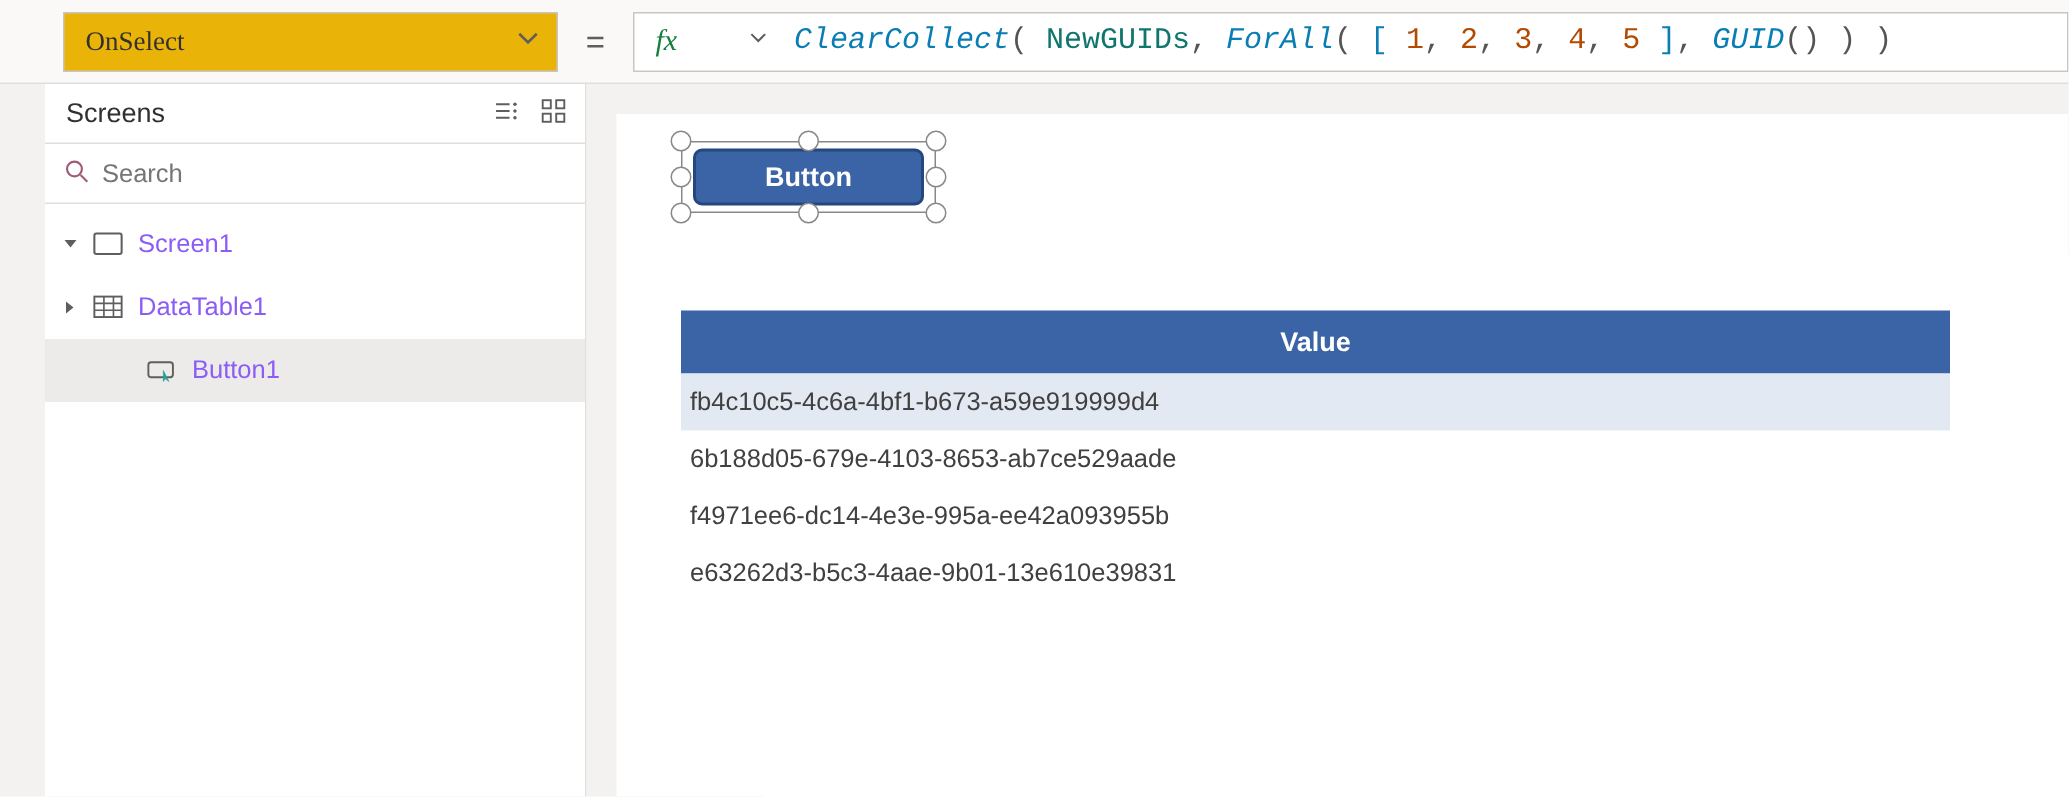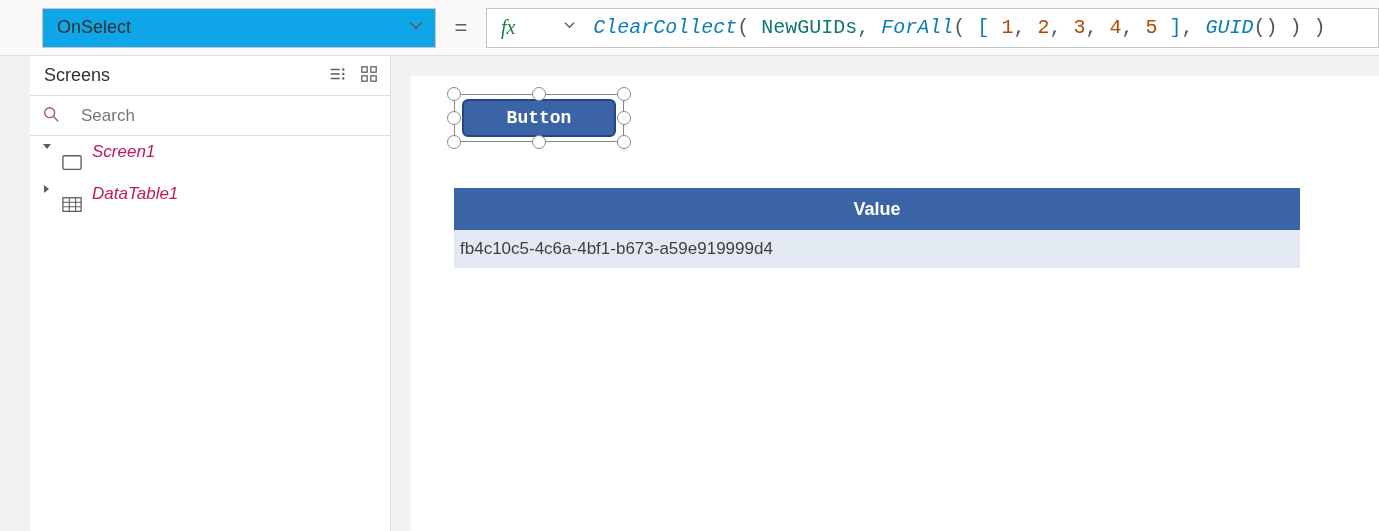--- a/index.html
+++ b/index.html
@@ -16,30 +16,31 @@
     
     .formula-row {
       display: flex;
       align-items: center;
       height: 56px;
       background: #faf9f8;
       border-bottom: 1px solid #e1dfdd;
       padding-left: 42px;
     }
     .property-select {
-      width: 394px;
+      width: 330px;
       height: 40px;
-      background: #0ea5e9;
+      background: #eab308;
       border: 1px solid #c8c6c4;
       display: flex;
       align-items: center;
       justify-content: space-between;
       padding: 0 12px 0 14px;
       font-size: 18px;
       color: #323130;
+      font-family: Liberation Serif, serif;
     }
     .property-select .chev { color: #605e5c; }
     .equals {
       width: 50px;
       text-align: center;
       font-size: 22px;
       color: #605e5c;
     }
     .formula-bar {
       flex: 1;
@@ -99,44 +100,44 @@
     }
     .panel-icons { display: flex; gap: 14px; color: #605e5c; }
     .panel-icons svg { width: 18px; height: 18px; }
 
     .search-box {
       height: 40px;
       border-bottom: 1px solid #e1dfdd;
       display: flex;
       align-items: center;
       padding: 0 12px;
-      gap: 21px;
+      gap: 8px;
     }
     .search-box svg { width: 18px; height: 18px; stroke: #a05b7a; fill:none; stroke-width:1.6;}
     .search-box input {
       border: none;
       outline: none;
       font-size: 17px;
       flex: 1;
       color: #605e5c;
       background: transparent;
     }
 
     .tree {
       padding-top: 6px;
     }
     .tree-item {
       display: flex;
+      align-items: center;
       height: 42px;
       padding-left: 12px;
       gap: 10px;
       font-size: 17px;
-      color: #be185d;
+      color: #8b5cf6;
       cursor: pointer;
-      font-style: italic;
     }
     .tree-item.level1 { padding-left: 12px; }
     .tree-item.level2 { }
     .tree-item.level3 { padding-left: 68px; }
     .tree-item.selected { background: #edebe9; }
     .tri {
       width: 10px;
       display: inline-flex;
       color: #605e5c;
       font-size: 11px;
@@ -160,21 +161,20 @@
       bottom: 0;
     }
 
     
     .sel-wrap {
       position: absolute;
       left: 43px;
       top: 18px;
       width: 170px;
       height: 48px;
-      font-family: Liberation Mono, monospace;
     }
     .sel-border {
       position: absolute;
       inset: 0;
       border: 1.5px solid #8a8886;
       pointer-events: none;
     }
     .canvas-btn {
       position: absolute;
       left: 8px;
@@ -200,21 +200,21 @@
       border-radius: 50%;
     }
     .h-tl{top:-7px;left:-7px}.h-tc{top:-7px;left:calc(50% - 7px)}.h-tr{top:-7px;right:-7px}
     .h-ml{top:calc(50% - 7px);left:-7px}.h-mr{top:calc(50% - 7px);right:-7px}
     .h-bl{bottom:-7px;left:-7px}.h-bc{bottom:-7px;left:calc(50% - 7px)}.h-br{bottom:-7px;right:-7px}
 
     
     .dtable {
       position: absolute;
       left: 43px;
-      top: 112px;
+      top: 131px;
       width: 846px;
     }
     .dtable-head {
       background: #3a64a6;
       color: #fff;
       text-align: center;
       font-size: 18px;
       font-weight: 600;
       height: 42px;
       line-height: 42px;
@@ -310,20 +310,29 @@
         </span>
         <span class="ico">
           <svg viewBox="0 0 22 18">
               <rect x="1" y="1" width="20" height="15" fill="none" stroke="#605e5c" stroke-width="1.4"></rect>
               <path d="M1 6 H21 M1 11 H21 M8 1 V16 M15 1 V16" stroke="#605e5c" stroke-width="1.2"></path>
             </svg>
         </span>
         <span>DataTable1</span>
       </div>
 
+      <div class="tree-item level3 selected">
+        <span class="ico">
+          <svg viewBox="0 0 22 18">
+              <rect x="1" y="3" width="18" height="11" rx="2" fill="none" stroke="#605e5c" stroke-width="1.4"></rect>
+              <path d="M12 9 L16 17 L13.5 15 L12 17 Z" fill="#2aa198" stroke="#2aa198" stroke-width="0.5"></path>
+            </svg>
+        </span>
+        <span>Button1</span>
+      </div>
     </div>
   </div>
 
   <div class="canvas">
     <div class="canvas-inner">
 
       <div class="sel-wrap">
         <div class="sel-border"></div>
         <div class="canvas-btn">
           <span>Button</span>
@@ -334,17 +343,20 @@
         <div class="handle h-ml"></div>
         <div class="handle h-mr"></div>
         <div class="handle h-bl"></div>
         <div class="handle h-bc"></div>
         <div class="handle h-br"></div>
       </div>
 
       <div class="dtable">
         <div class="dtable-head">Value</div>
         <div class="dtable-row sel">fb4c10c5-4c6a-4bf1-b673-a59e919999d4</div>
+        <div class="dtable-row">6b188d05-679e-4103-8653-ab7ce529aade</div>
+        <div class="dtable-row">f4971ee6-dc14-4e3e-995a-ee42a093955b</div>
+        <div class="dtable-row">e63262d3-b5c3-4aae-9b01-13e610e39831</div>
       </div>
 
     </div>
   </div>
 </div>
 
 </body></html>

